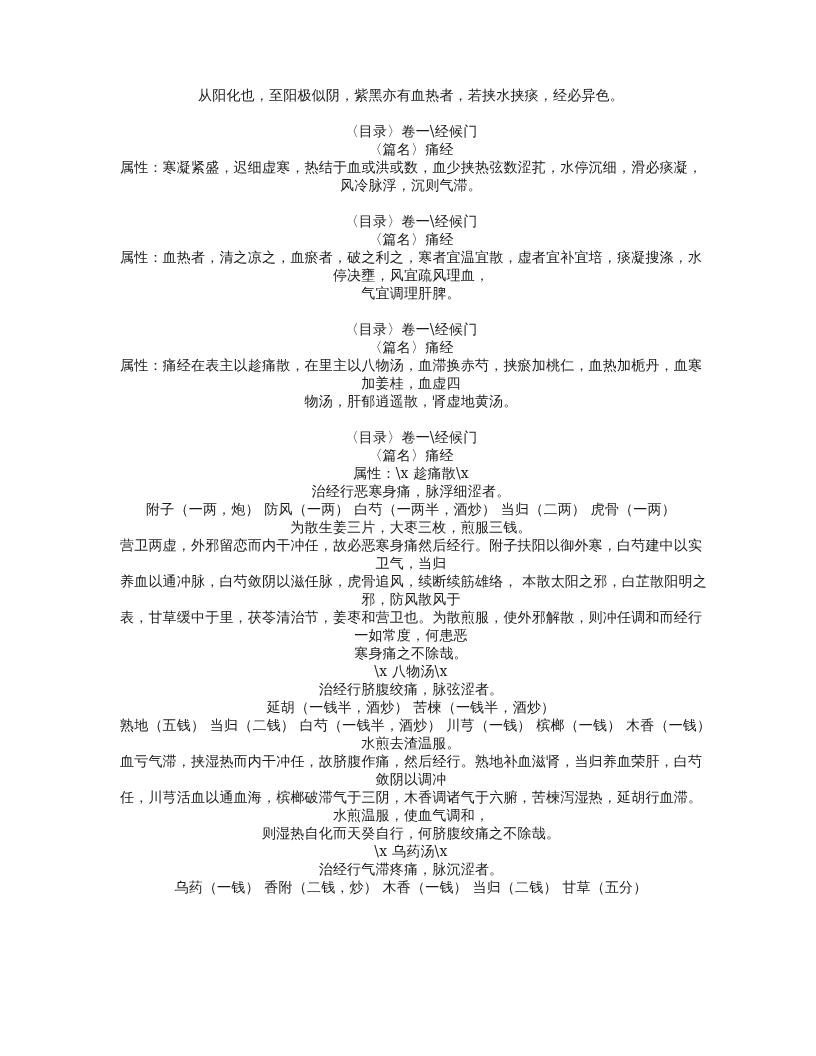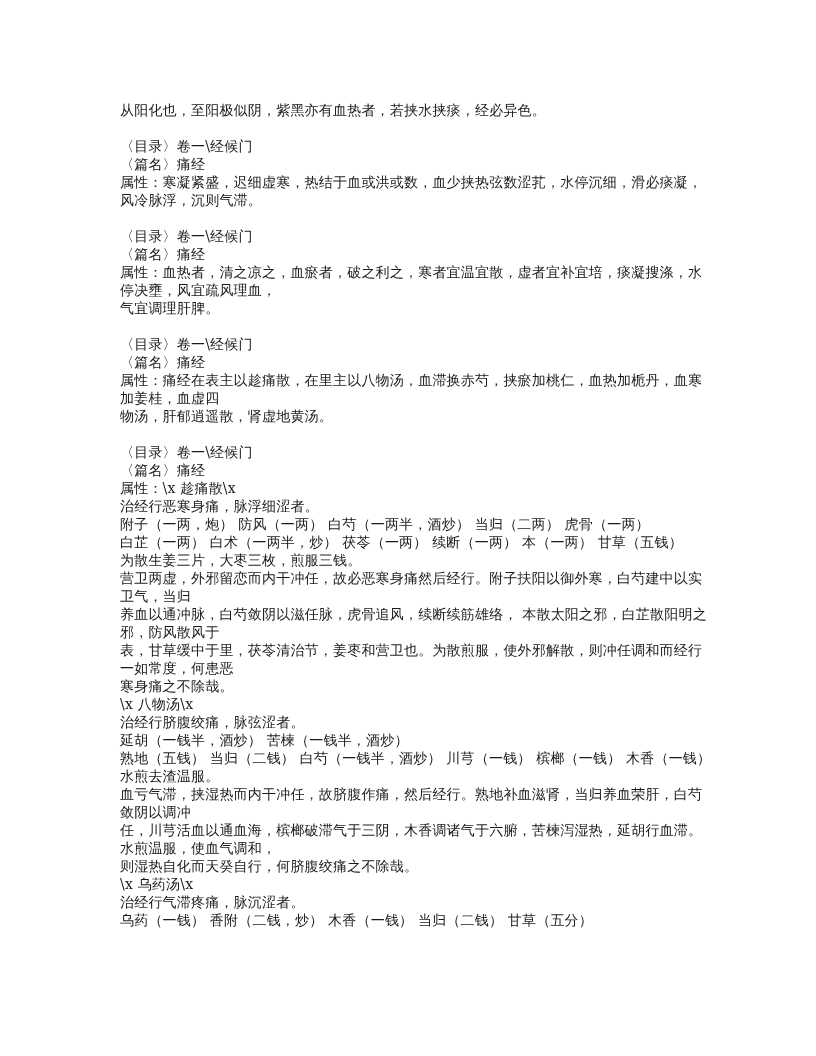--- a/index.html
+++ b/index.html
@@ -11,22 +11,23 @@
       width: 816px;
       height: 1056px;
       position: relative;
       overflow: hidden;
       font-family: "DejaVu Serif", "Liberation Serif", serif;
       color: #1a1a1a;
     }
     .page {
       position: absolute;
       left: 120px;
-      top: 101px;
+      top: 86px;
       width: 582px;
+      text-align: center;
     }
     .line {
       font-size: 14px;
       line-height: 18px;
       height: 18px;
       white-space: nowrap;
       letter-spacing: 0.2px;
     }
     .blank {
       height: 18px;
@@ -53,21 +54,20 @@
   <div class="line">〈篇名〉痛经</div>
   <div class="line">属性：痛经在表主以趁痛散，在里主以八物汤，血滞换赤芍，挟瘀加桃仁，血热加栀丹，血寒</div>
   <div class="line">加姜桂，血虚四</div>
   <div class="line">物汤，肝郁逍遥散，肾虚地黄汤。</div>
   <div class="blank"></div>
   <div class="line">〈目录〉卷一\经候门</div>
   <div class="line">〈篇名〉痛经</div>
   <div class="line">属性：\x 趁痛散\x</div>
   <div class="line">治经行恶寒身痛，脉浮细涩者。</div>
   <div class="line">附子（一两，炮） 防风（一两） 白芍（一两半，酒炒） 当归（二两） 虎骨（一两）</div>
-  <div class="line">白芷（一两） 白术（一两半，炒） 茯苓（一两） 续断（一两） 本（一两） 甘草（五钱）</div>
   <div class="line">为散生姜三片，大枣三枚，煎服三钱。</div>
   <div class="line">营卫两虚，外邪留恋而内干冲任，故必恶寒身痛然后经行。附子扶阳以御外寒，白芍建中以实</div>
   <div class="line">卫气，当归</div>
   <div class="line">养血以通冲脉，白芍敛阴以滋任脉，虎骨追风，续断续筋雄络， 本散太阳之邪，白芷散阳明之</div>
   <div class="line">邪，防风散风于</div>
   <div class="line">表，甘草缓中于里，茯苓清治节，姜枣和营卫也。为散煎服，使外邪解散，则冲任调和而经行</div>
   <div class="line">一如常度，何患恶</div>
   <div class="line">寒身痛之不除哉。</div>
   <div class="line">\x 八物汤\x</div>
   <div class="line">治经行脐腹绞痛，脉弦涩者。</div>

